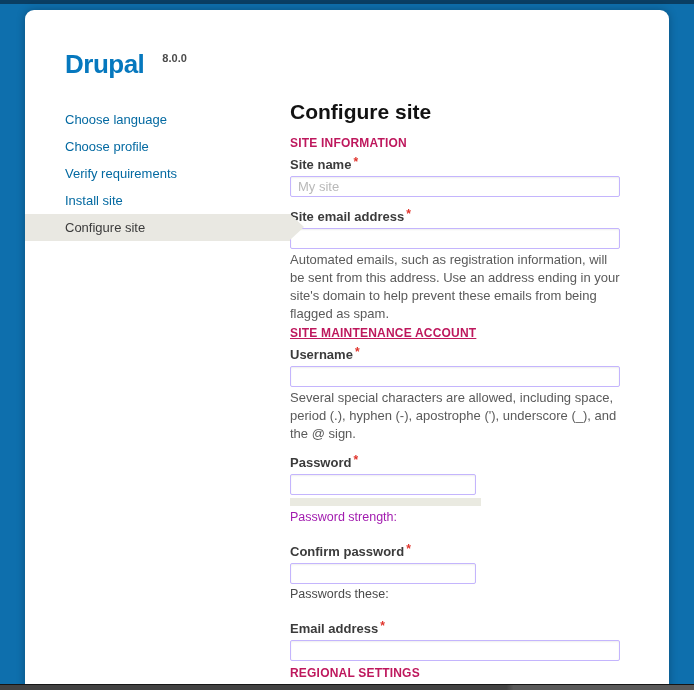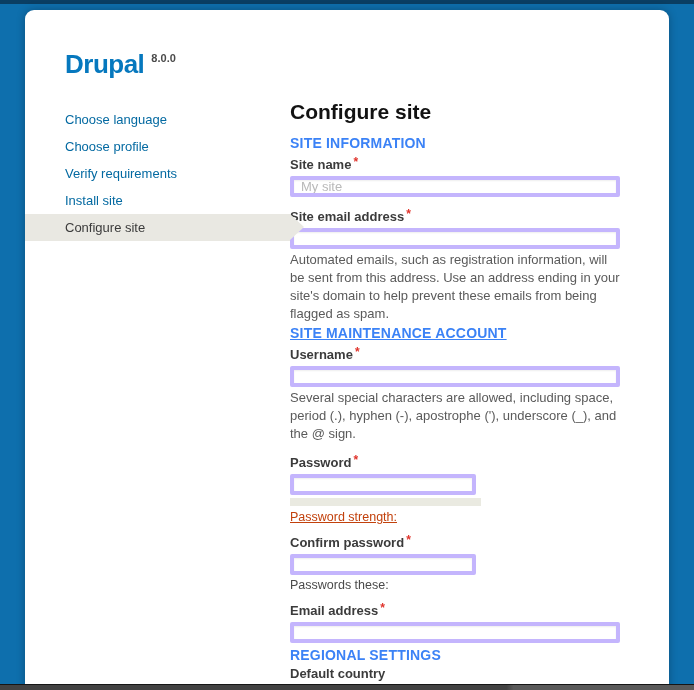--- a/index.html
+++ b/index.html
@@ -29,21 +29,21 @@
   }
   .card-inner { padding: 34px 49px 0 40px; }
 
   
   .logo-row { line-height: 28px; white-space: nowrap; }
   .logo-name {
     font-size: 26px; font-weight: bold; color: #0678BE; letter-spacing: -0.5px;
   }
   .logo-version {
     font-size: 11px; color: #4a4a4a; font-weight: bold;
-    vertical-align: 11px; margin-left: 7px;
+    vertical-align: 11px; margin-left: 18px;
   }
 
   .content-row { display: flex; align-items: flex-start; }
 
   
   .steps { width: 225px; flex-shrink: 0; margin-top: 24px; }
   .step {
     height: 27px; line-height: 27px;
     font-size: 13px; color: #0369a1;
     white-space: nowrap;
@@ -62,48 +62,48 @@
     border-bottom: 13.5px solid transparent;
   }
 
   
   .main { flex: 1; margin-top: 19px; min-width: 0; }
   h1.page-title {
     font-size: 21px; line-height: 22px; font-weight: bold; color: #121212;
     margin-bottom: 14px;
   }
   .section-title {
-    font-size: 14px; line-height: 13px; font-weight: bold; color: #3b82f6;
+    font-size: 12px; line-height: 13px; font-weight: bold; color: #be185d;
     letter-spacing: 0.2px; margin-bottom: 5px;
   }
   .section-title.gap { margin-top: 4px; text-decoration: underline; }
   .section-title.gap-lg { margin-top: 6px; }
   .field-label {
     font-size: 13px; line-height: 14px; font-weight: bold; color: #3B3B3B;
     margin-bottom: 4px;
   }
   .field-label.gap { margin-top: 10px; }
-  .field-label.gap-lg { margin-top: 8px; }
+  .field-label.gap-lg { margin-top: 17px; }
   .req { color: #E0342C; font-size: 12px; vertical-align: 3px; margin-left: 2px; font-weight: bold; }
   input.text {
     display: block; width: 100%; height: 21px;
-    border: 4px solid #c4b5fd; border-radius: 2px;
+    border: 1px solid #c4b5fd; border-radius: 2px;
     padding: 0 7px; font-size: 13px; color: #333;
     font-family: "Liberation Sans", "DejaVu Sans", sans-serif;
     background: #fff;
     box-shadow: inset 0 1px 2px rgba(0,0,0,0.07);
     outline: none;
   }
   input.text::placeholder { color: #B9B9B9; opacity: 1; }
   input.narrow { width: 186px; }
   .help {
     font-size: 13px; line-height: 18px; color: #5A5A5A; margin-top: 2px;
   }
   .strength-bar { width: 191px; height: 8px; background: #EAEAE1; margin-top: 3px; }
-  .meter-label { font-size: 12.5px; line-height: 16px; color: #c2410c; margin-top: 3px; text-decoration: underline; }
+  .meter-label { font-size: 12.5px; line-height: 16px; color: #a21caf; margin-top: 3px; }
   .match-label { font-size: 12.5px; line-height: 16px; color: #4A4A4A; margin-top: 2px; }
 
   .select {
     height: 21px; border: 1px solid #99998F; border-radius: 3px;
     background: linear-gradient(#EDEDE6, #E4E4DB);
     color: #555; font-size: 13px;
     display: flex; align-items: center; justify-content: space-between;
     padding: 0 9px; cursor: default;
   }
   .select .arrow { font-size: 9px; color: #2e2e2e; line-height: 1; }

